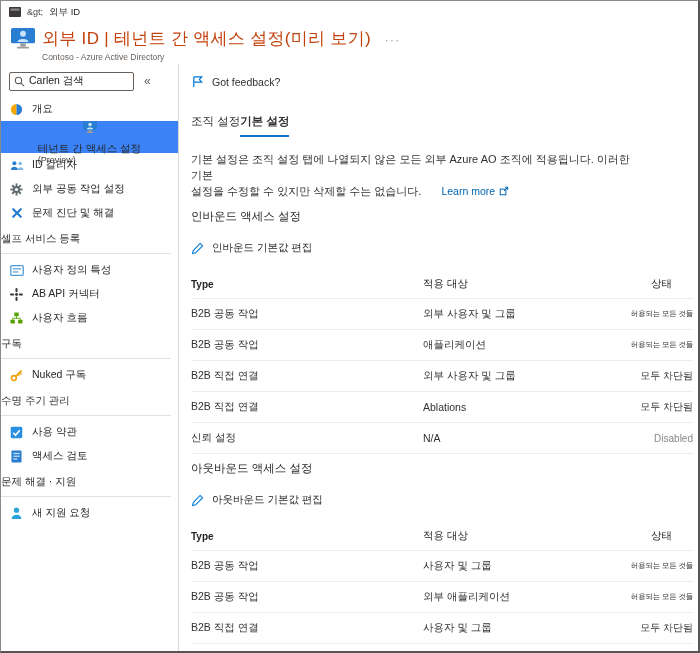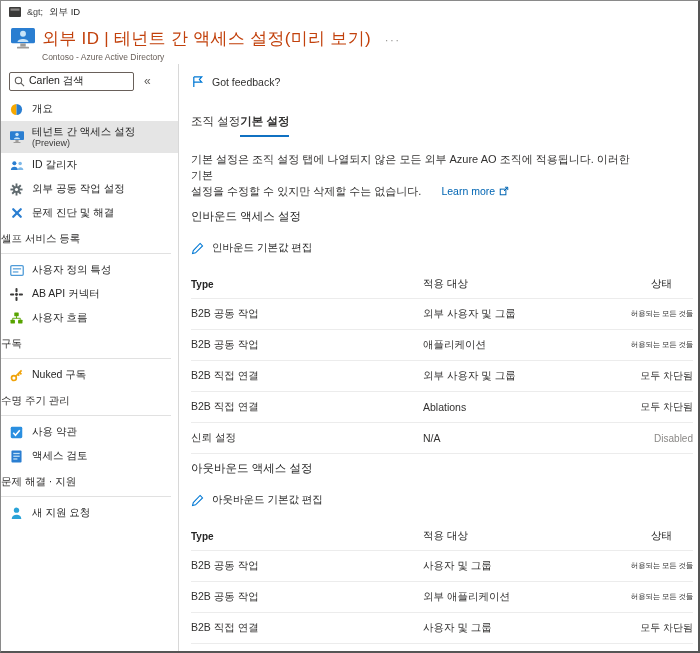--- a/index.html
+++ b/index.html
@@ -31,21 +31,21 @@
   .search-row{display:flex;align-items:center;padding:0 0 0 8px;height:24px;margin-bottom:4px;}
   .search-box{display:flex;align-items:center;gap:4px;width:125px;height:19px;
     border:1px solid #69605a;border-radius:2px;background:#fff;padding:0 4px;}
   .search-box input{border:none;outline:none;width:110px;font-size:10.5px;color:#1b1a19;
     font-family:"Liberation Sans","DejaVu Sans",sans-serif;background:transparent;}
   .collapse-btn{margin-left:10px;font-size:12px;color:#605e5c;cursor:pointer;line-height:1;}
   .nav{display:flex;flex-direction:column;}
   .nav-item{display:flex;align-items:center;gap:8px;height:24px;padding:0 8px;cursor:pointer;}
   .nav-item .nav-icon{flex:none;width:15px;display:flex;justify-content:center;}
   .nav-label{font-size:10.5px;color:#262626;white-space:nowrap;}
-  .nav-item.selected{background:#e5e5e5;height:32px;align-items:center;}
+  .nav-item.selected{background:#3b82f6;height:32px;align-items:center;flex-direction:column;}
   .sel-text{display:flex;flex-direction:column;line-height:1.25;}
   .sel-text .nav-sub{font-size:9px;color:#3b3a39;}
   .nav-header{font-size:10.5px;color:#2e2d2c;padding:0 0;height:22px;display:flex;align-items:center;margin-top:3px;}
   .nav-divider{height:1px;background:#e1e1e1;margin:3px 0 4px 0;width:170px;}
   
   .content{flex:1;padding:0 0 0 12px;overflow:hidden;}
   .feedback-row{display:flex;align-items:center;gap:7px;height:22px;margin-top:7px;cursor:pointer;width:max-content;}
   .feedback-row span{font-size:10.5px;color:#323130;}
   .tabs{display:flex;margin-top:21px;}
   .tab{font-size:11.5px;color:#323130;padding-bottom:6px;cursor:pointer;}

